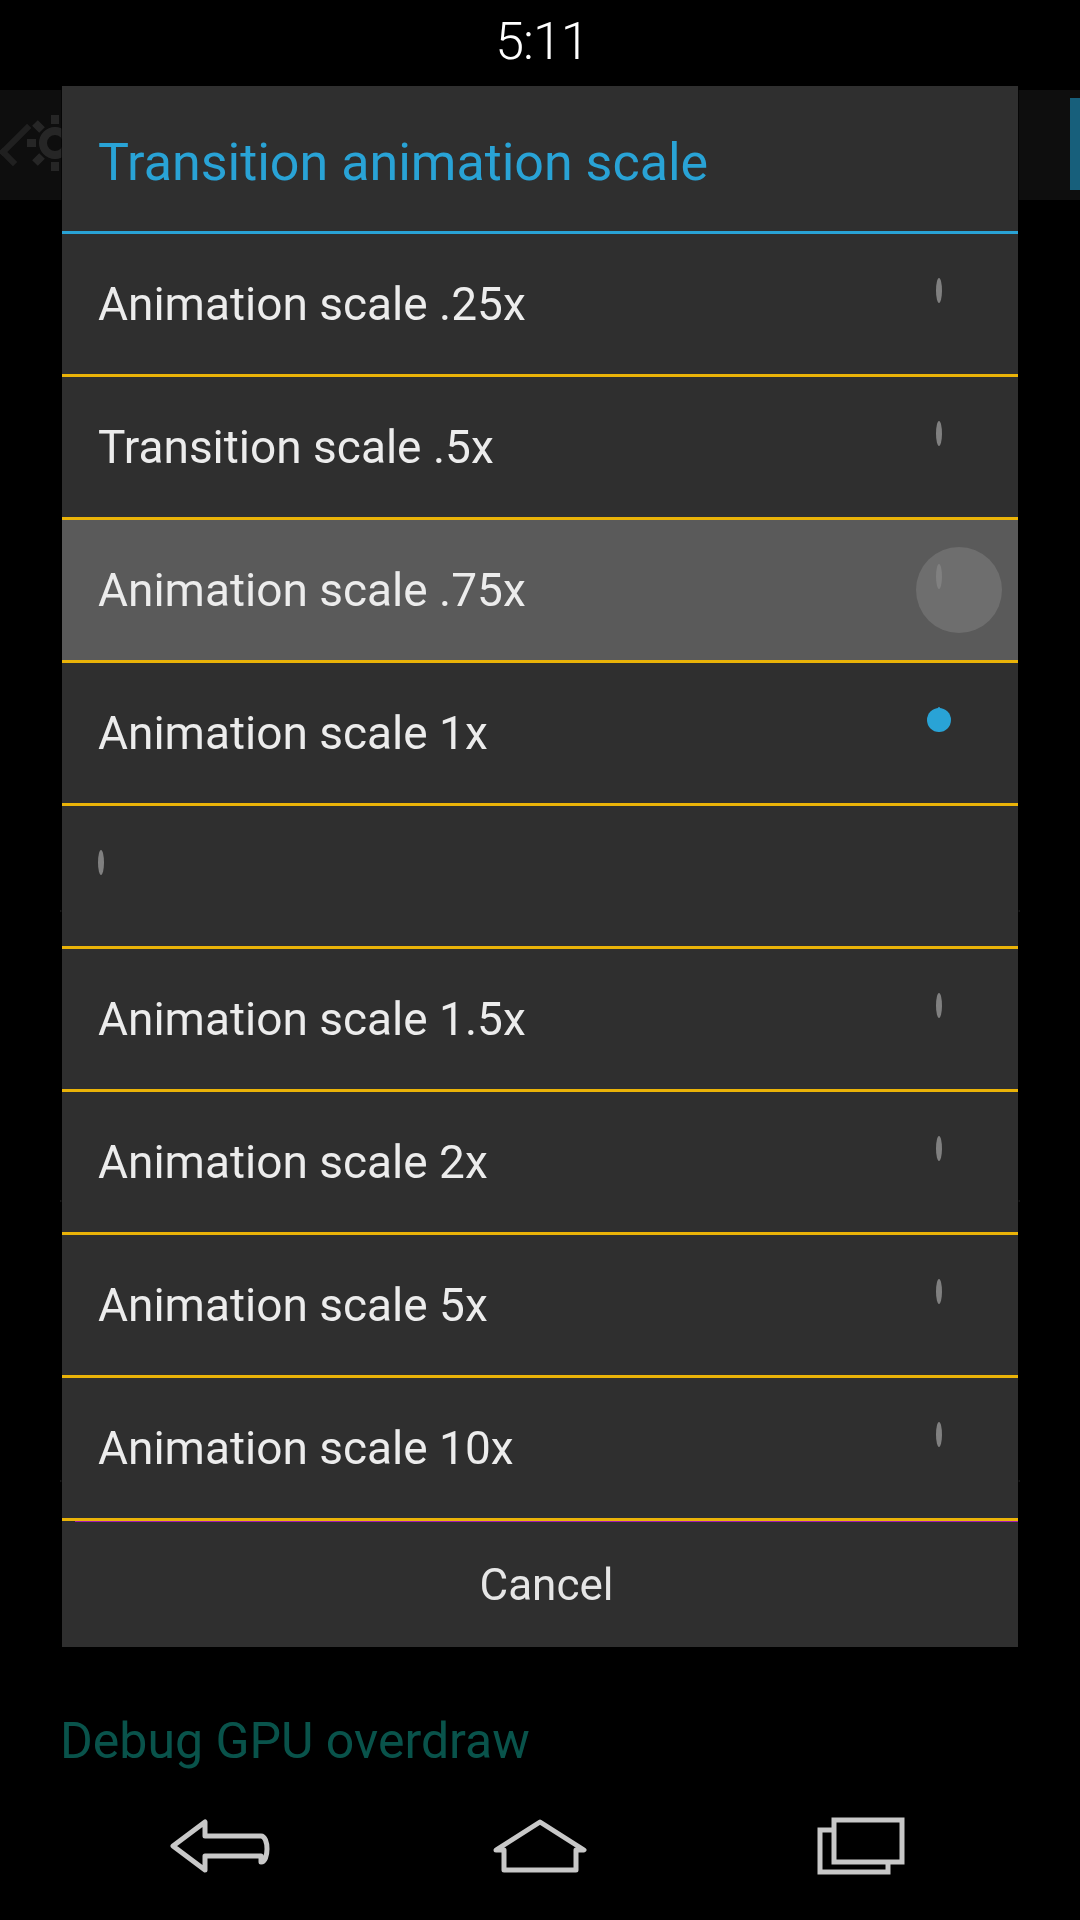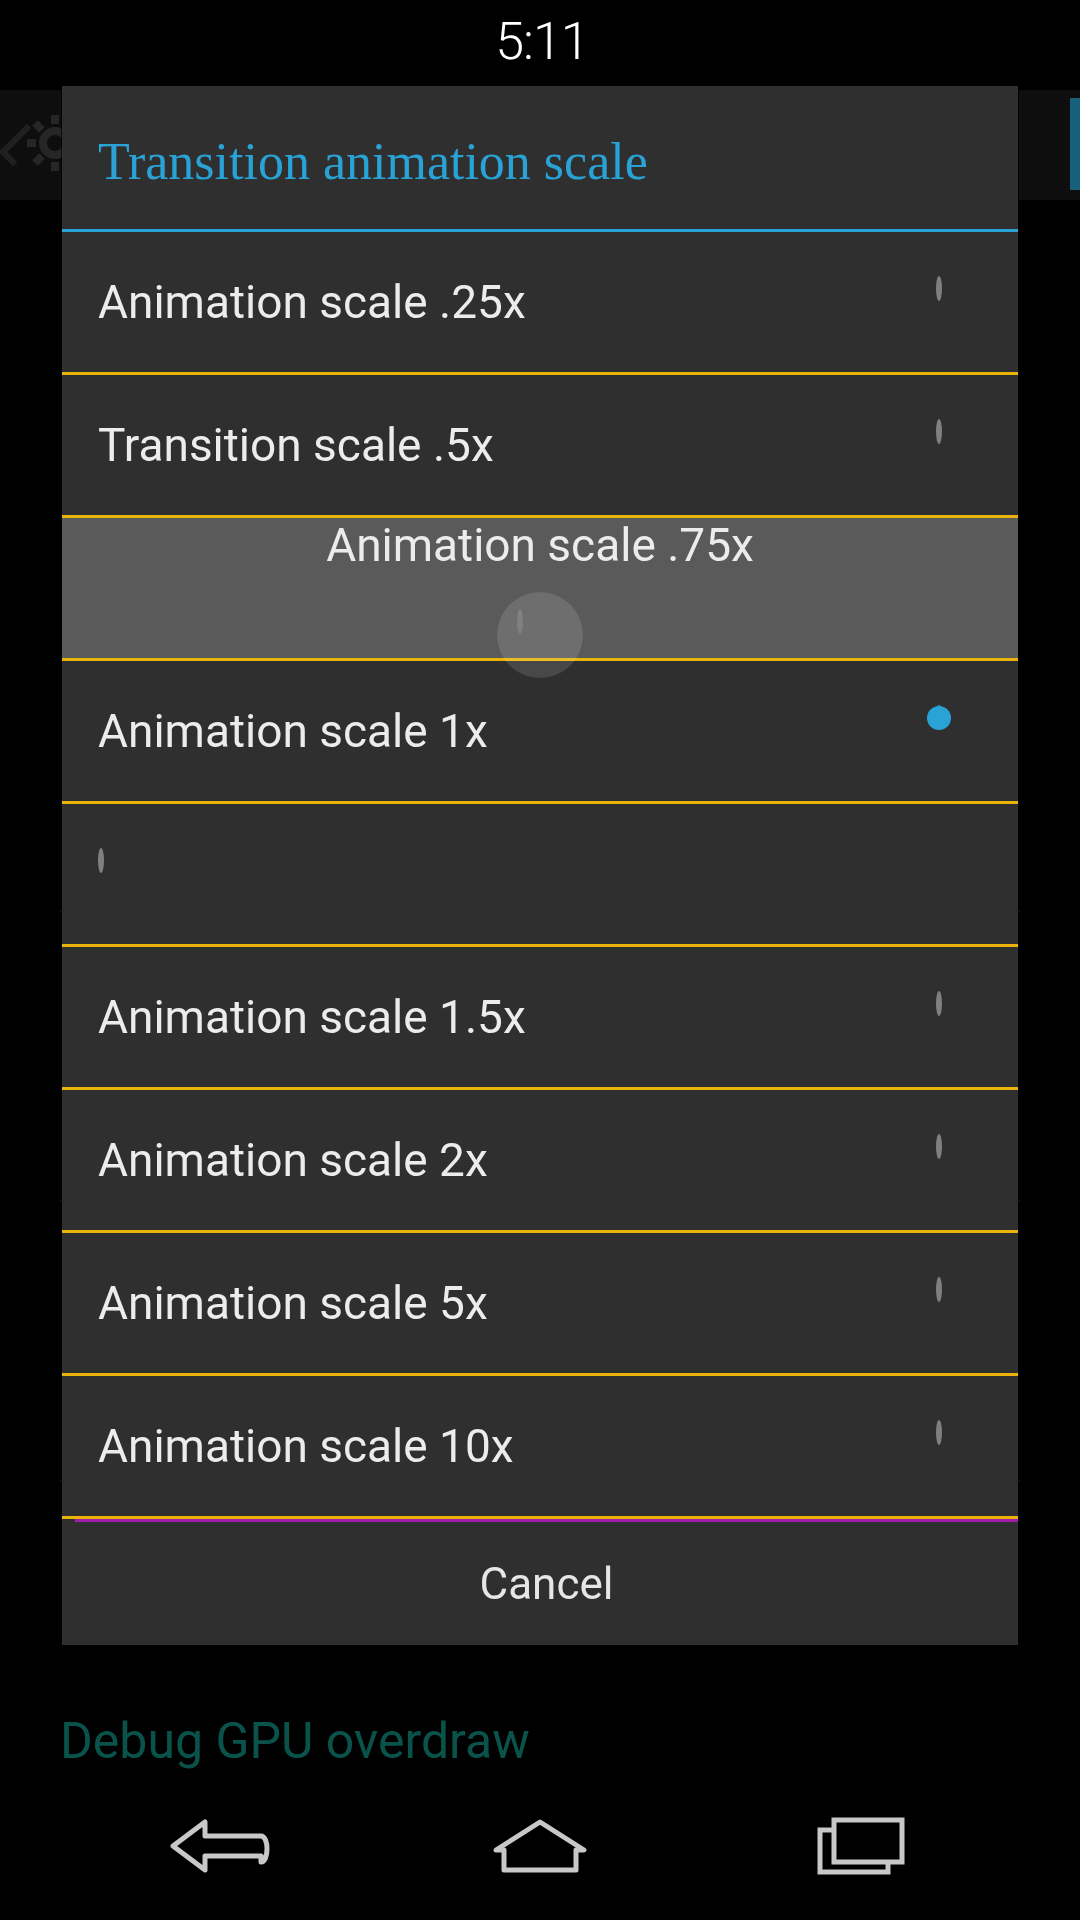--- a/index.html
+++ b/index.html
@@ -93,21 +93,20 @@
     
     .dialog {
       position: absolute;
       top: 86px; left: 62px; right: 62px;
       background: #2f2f2f;
       z-index: 5;
       box-shadow: 0 0 0 1px rgba(0,0,0,0.6);
     }
     .dialog-header {
       padding: 46px 36px 38px 36px;
-      font-family: Liberation Serif, serif;
     }
     .dialog-title {
       color: #29a3d6;
       font-size: 52px;
       font-weight: 400;
     }
     .dialog-title-divider {
       height: 3px;
       background: #29a3d6;
       margin: 0 0 0 0;
@@ -116,21 +115,20 @@
     .option {
       display: flex;
       align-items: center;
       justify-content: space-between;
       padding: 0 36px;
       height: 143px;
       border-bottom: 3px solid #eab308;
     }
     .option.highlight {
       background: #5a5a5a;
-      flex-direction: column;
     }
     .option .label {
       font-size: 46px;
       color: #ececec;
     }
     .radio {
       width: 46px; height: 46px;
       border-radius: 50%;
       border: 3px solid #808080;
       position: relative;
@@ -156,21 +154,21 @@
       transform: translateY(-50%);
     }
     .option.highlight .radio-wrap { position: relative; }
     .radio-wrap { width: 46px; height: 46px; position: relative; }
 
     .dialog-footer {
       height: 126px;
       display: flex;
       align-items: center;
       justify-content: center;
-      border-top: 3px solid #a21caf;
+      border-top: 1px solid #a21caf;
       margin-left: 13px;
     }
     .cancel {
       font-size: 44px;
       color: #e6e6e6;
     }
 
     
     .navbar {
       position: absolute;

